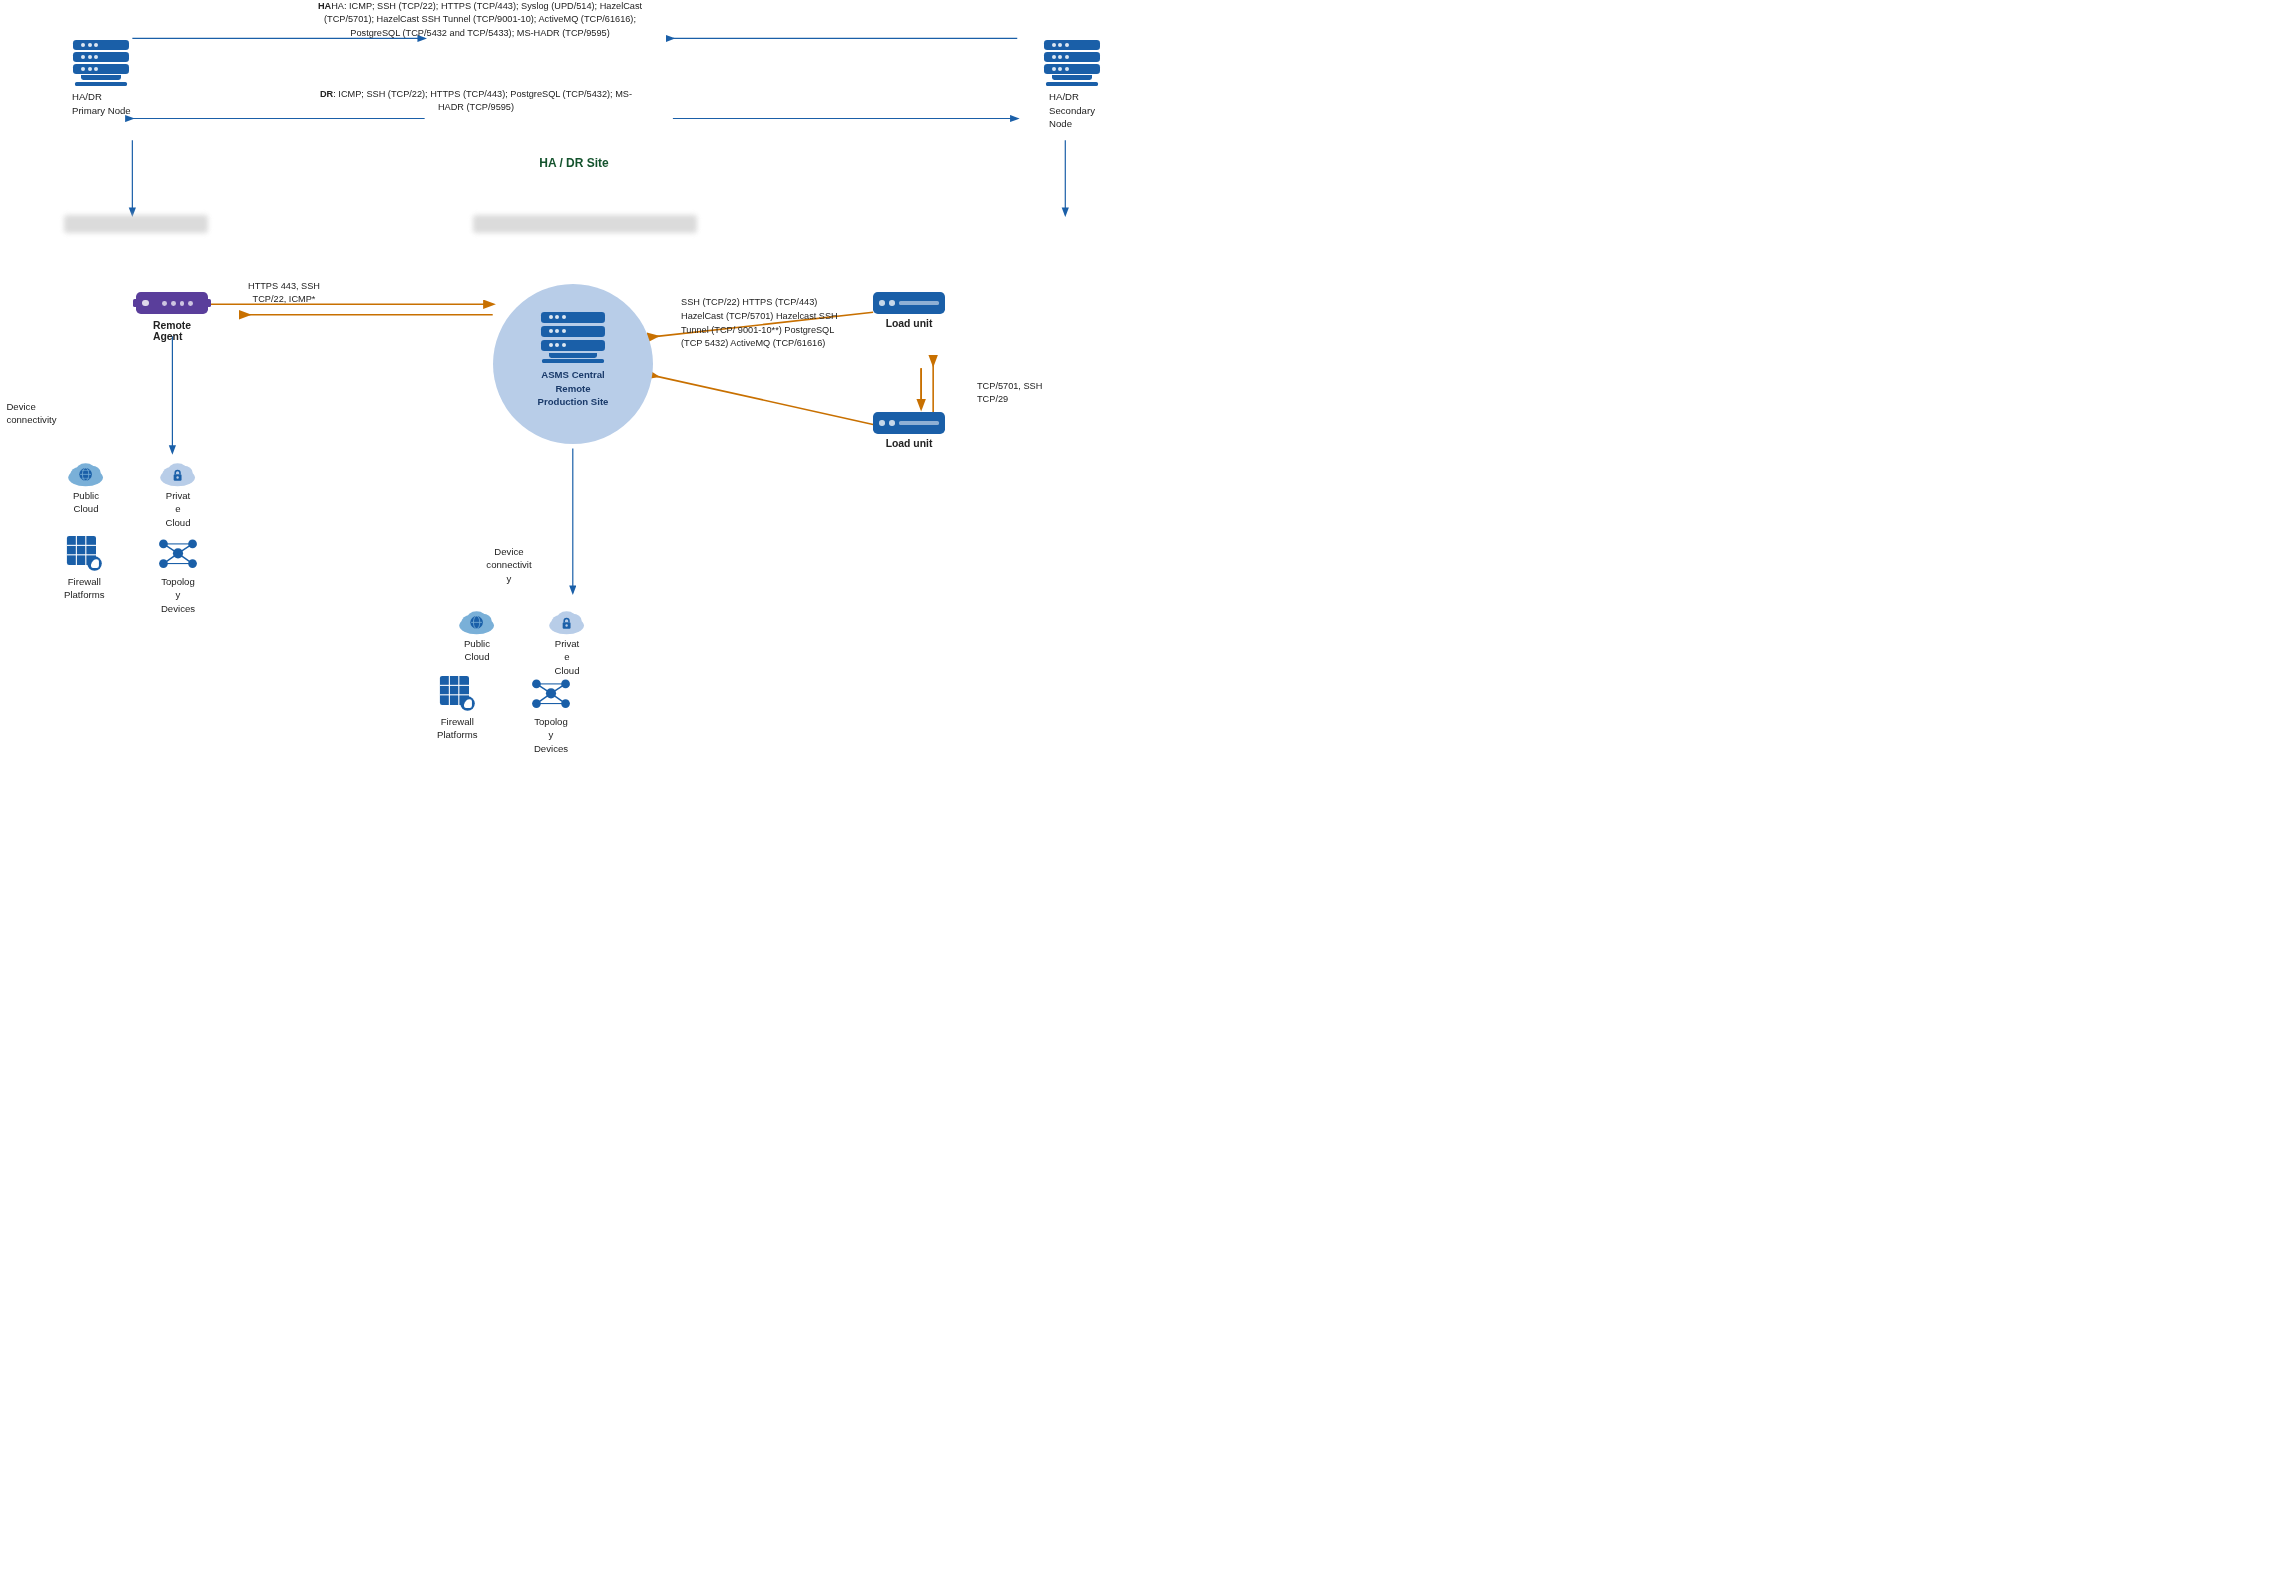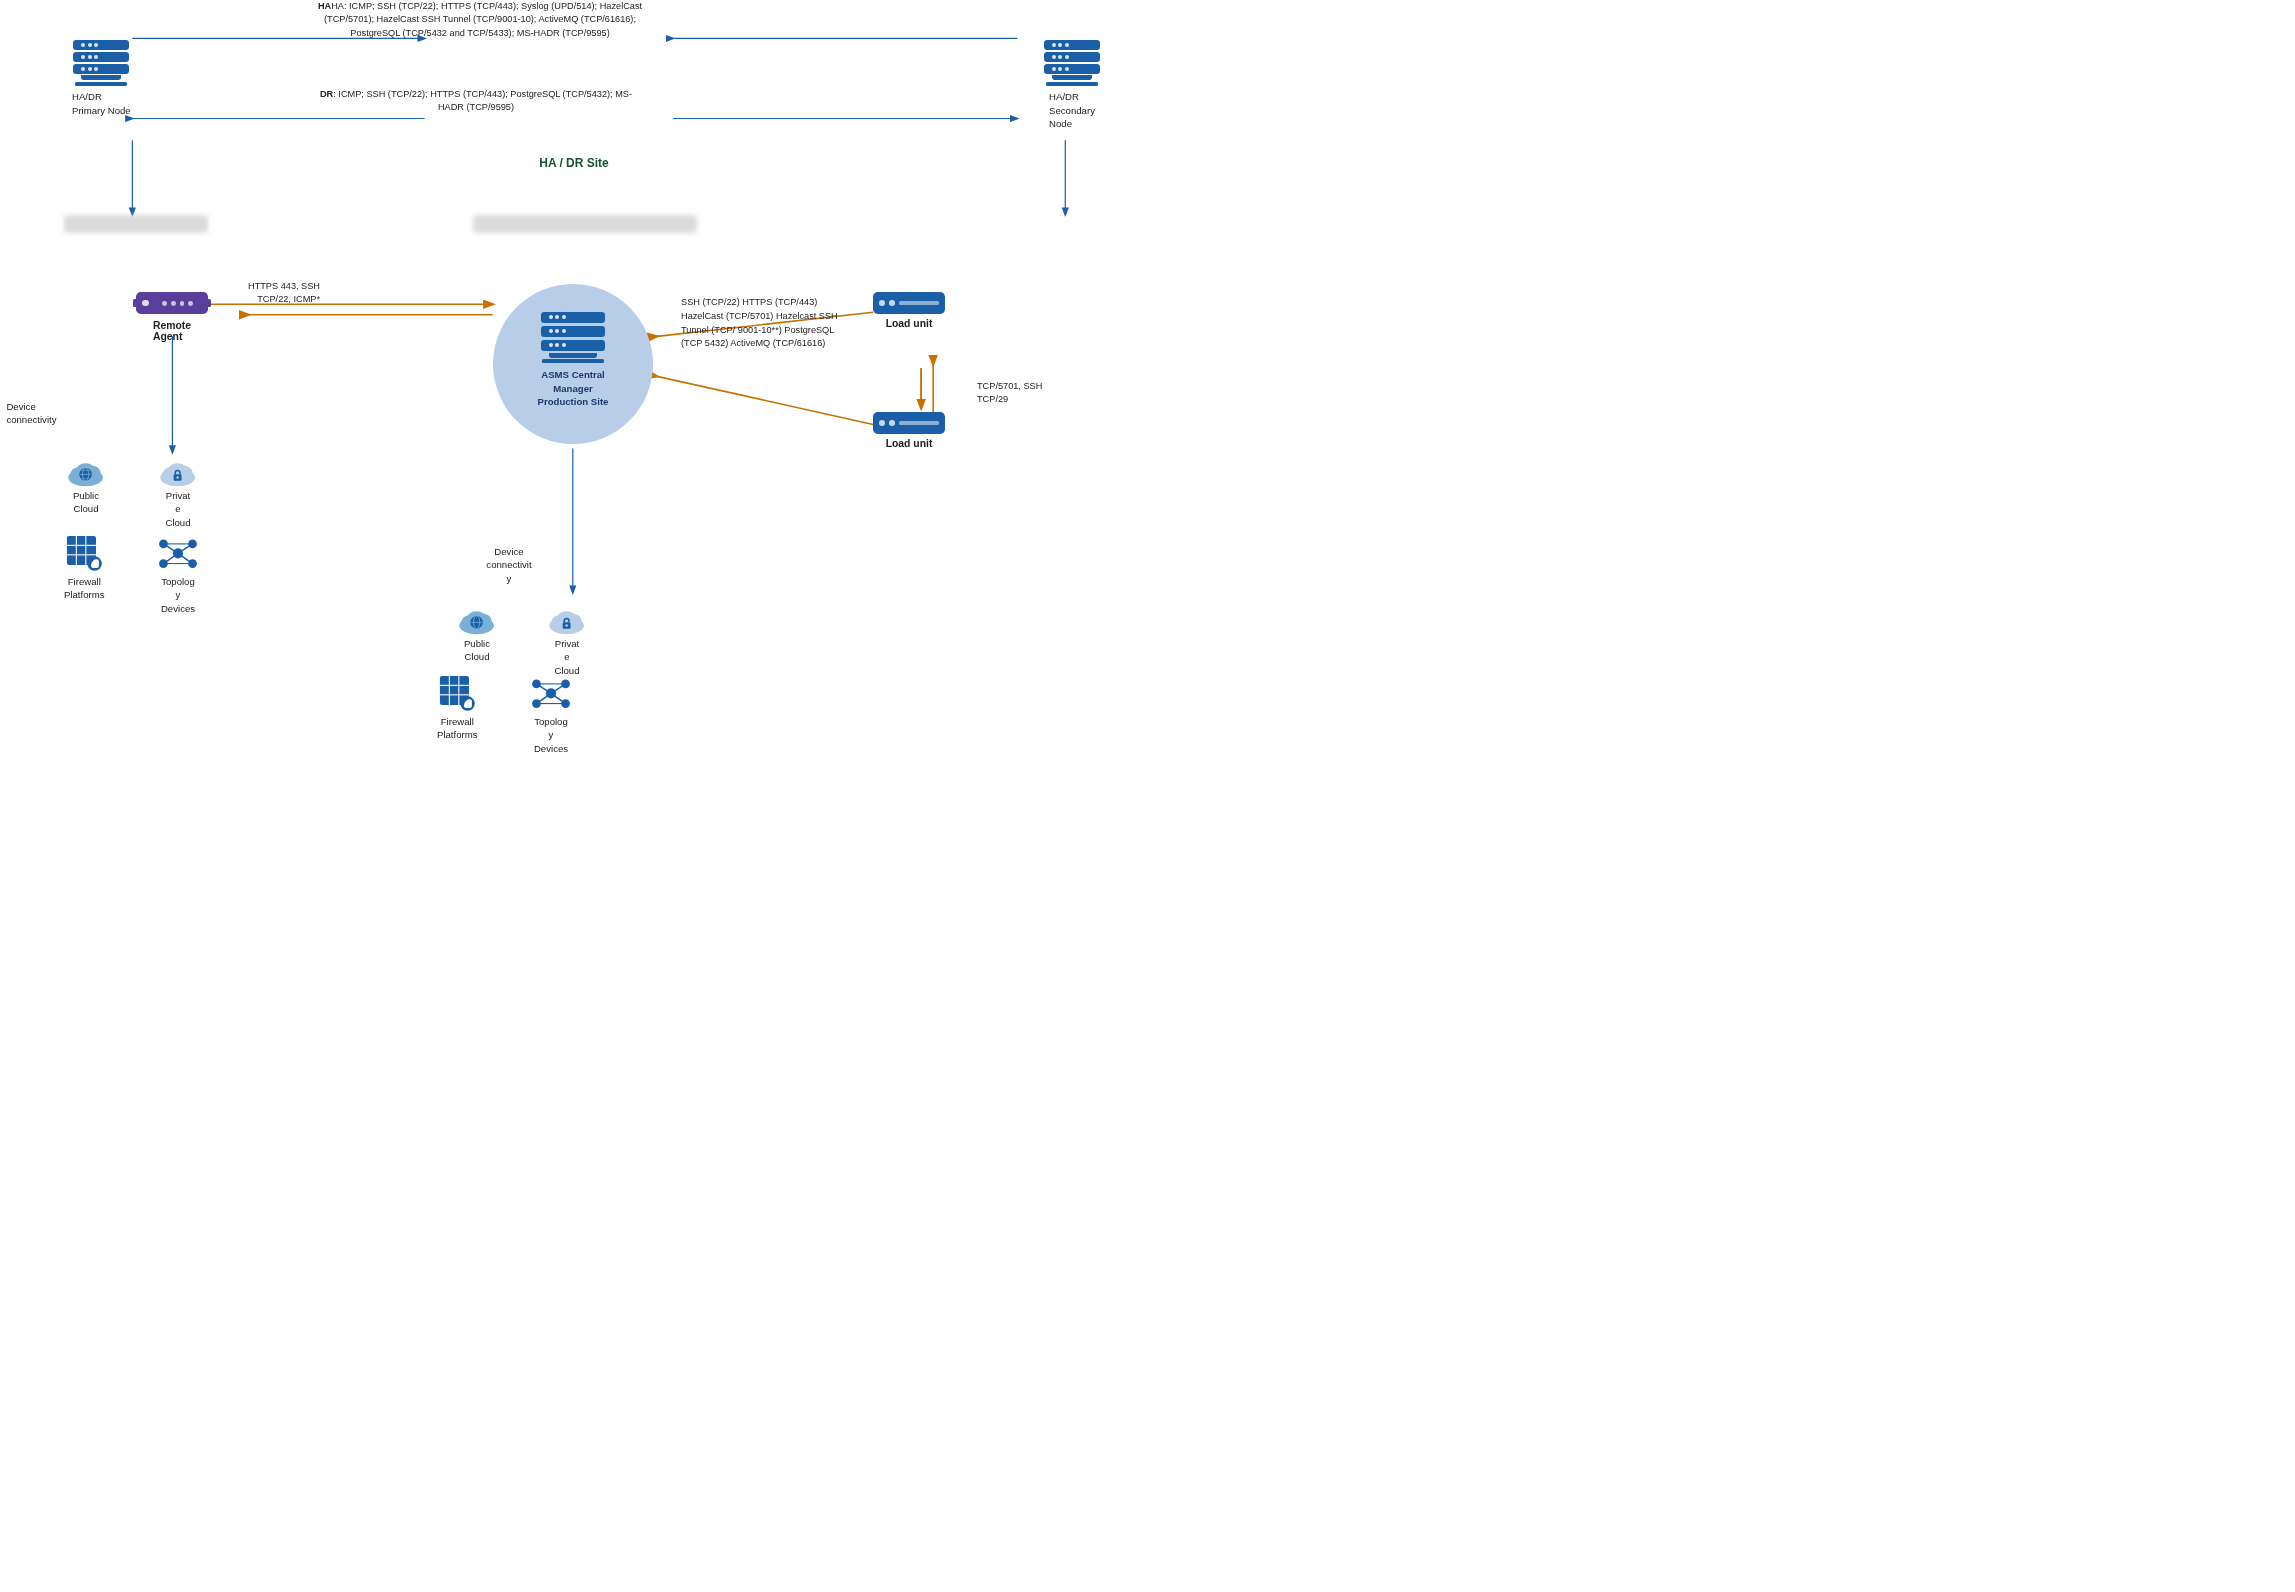--- a/index.html
+++ b/index.html
@@ -229,21 +229,21 @@
       color: #222;
       text-align: center;
       line-height: 1.4;
     }
 
     
     .annotation {
       position: absolute;
       font-size: 9.2px;
       color: #222;
-      text-align: right;
+      text-align: center;
       line-height: 1.45;
     }
 
     
     .ha-dr-site-label {
       position: absolute;
       top: 156px;
       left: 50%;
       transform: translateX(-50%);
       font-size: 12px;
@@ -426,21 +426,21 @@
         <div class="dot-row">
             <div class="dot"></div>
             <div class="dot"></div>
             <div class="dot"></div>
           </div>
       </div>
       <div class="server-stand" style="width:48px;"></div>
       <div class="server-base" style="width:62px;"></div>
     </div>
     <div class="center-circle-label" style="white-space:pre-line;">ASMS Central
-Manager
+Remote
 Production Site</div>
   </div>
 
   <div class="remote-agent-area">
 
     <div style="position:relative; width:72px; height:24px;">
       <div class="router-icon" style="width:72px;">
         <div class="router-dots">
           <div class="rdot"></div>
           <div class="rdot"></div>

